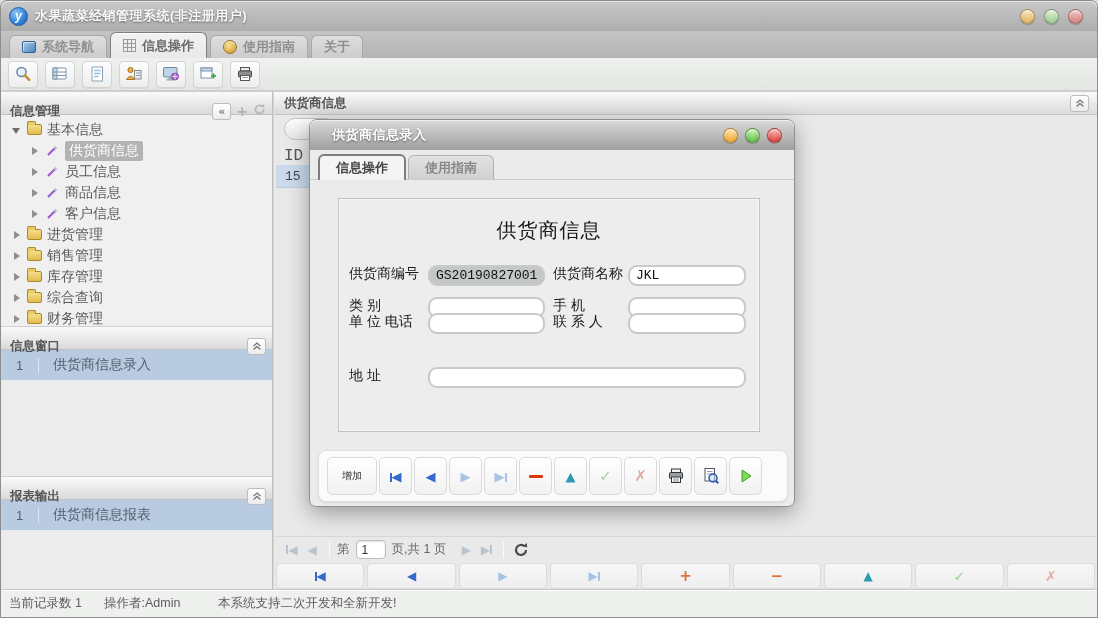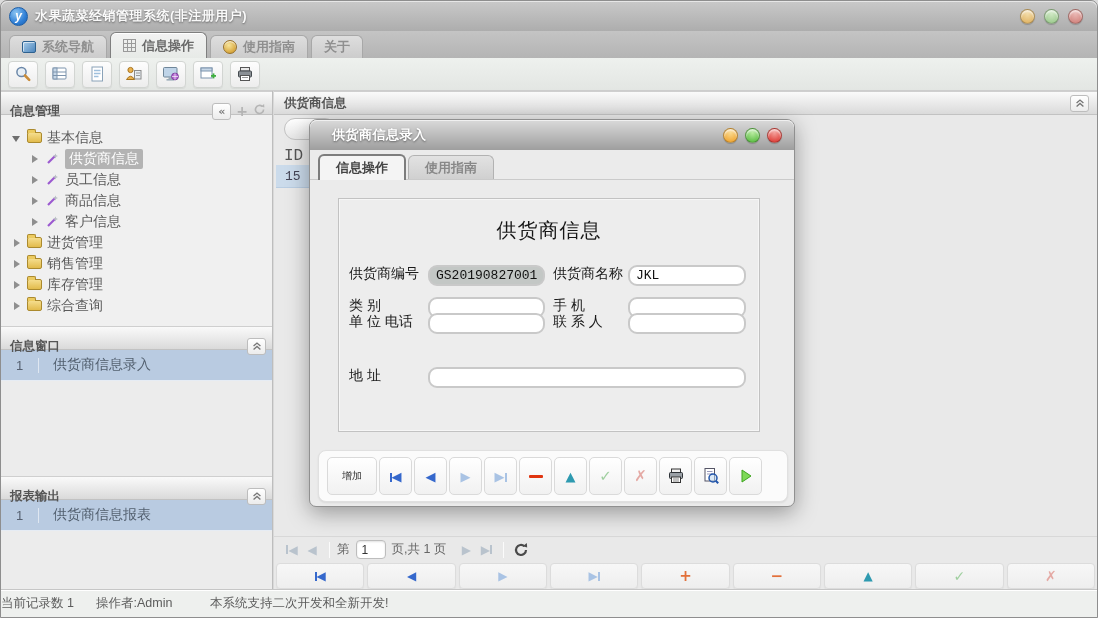--- a/index.html
+++ b/index.html
@@ -66,21 +66,21 @@
   .panel-h { height:24px; background:linear-gradient(#fafafa,#dadada);
     border-top:1px solid #cfcfcf; border-bottom:1px solid #c2c2c2;
     display:flex; align-items:center; padding:16px 6px 0 9px; font-weight:bold; font-size:12.5px; color:#555; }
   .panel-h .sp { flex:1; }
   .ph-btn { width:19px; height:17px; border:1px solid #bdbdbd; border-radius:3px;
     background:linear-gradient(#fff,#ececec); display:flex; align-items:center; justify-content:center;
     color:#777; font-size:11px; cursor:pointer; margin-left:3px; }
   .ph-glyph { color:#b3b3b3; font-size:14px; font-weight:bold; margin-left:5px; cursor:pointer; }
 
   
-  .tree { background:#f0f0f0; height:211px; padding-top:12px; overflow:hidden; }
+  .tree { background:#f0f0f0; height:211px; padding-top:4px; overflow:hidden; }
   .titem { height:21px; display:flex; align-items:center; cursor:pointer; padding-left:10px; }
   .titem.lvl1 { padding-left:28px; }
   .arrow { width:12px; height:12px; position:relative; flex:0 0 12px; }
   .arrow.r::after { content:""; position:absolute; left:3px; top:2px;
     border-left:6px solid #8f8f8f; border-top:4px solid transparent; border-bottom:4px solid transparent; }
   .arrow.d::after { content:""; position:absolute; left:1px; top:4px;
     border-top:6px solid #6f6f6f; border-left:4px solid transparent; border-right:4px solid transparent; }
   .ficon { margin:0 5px 0 4px; flex:0 0 15px; display:flex; }
   .folder { width:15px; height:11px; background:linear-gradient(#f5dd8d,#e2bb4c);
     border:1px solid #ab8a2e; border-radius:2px; position:relative; }
@@ -130,21 +130,21 @@
   .rec-btn { flex:1; border:1px solid #dcdcdc; border-radius:4px;
     background:linear-gradient(#f7f7f7,#eeeeee); display:flex; align-items:center; justify-content:center;
     box-shadow:0 1px 1px rgba(0,0,0,.05); cursor:pointer; font-size:12px; }
   .c-blue { color:#3568cc; } .c-pblue { color:#a9c3e4; } .c-orange { color:#e2703a; }
   .c-teal { color:#2e9ab0; } .c-pgreen { color:#9fcf9f; } .c-pred { color:#e4a9a4; }
 
   
   .statusbar { position:absolute; left:0; bottom:0; width:100%; height:28px; background:#eef0ee;
     border-top:1px solid #c6c6c6; box-shadow:inset 0 1px 0 #fff; display:flex; align-items:center;
     font-size:12.5px; color:#5c5c5c; }
-  .sb1 { width:95px; }
+  .sb1 { margin-left:8px; width:95px; }
   .sb2 { width:114px; }
 
   
   .modal { position:absolute; left:308px; top:118px; width:486px; height:388px; z-index:50;
     background:#ebebeb; border:1px solid #909090; border-radius:8px 8px 7px 7px;
     box-shadow:0 6px 22px rgba(0,0,0,.35); }
   .m-title { height:30px; background:linear-gradient(#dadada,#9e9e9e); border-radius:7px 7px 0 0;
     box-shadow:inset 0 1px 0 rgba(255,255,255,.6); display:flex; align-items:center; }
   .m-title .t { margin-left:22px; color:#fff; font-weight:bold; font-size:13px;
     text-shadow:0 1px 2px rgba(90,90,90,.9); letter-spacing:.5px; }
@@ -366,20 +366,27 @@
             </span>
             <span class="tlabel">库存管理</span>
           </div>
         <div class="titem lvl0">
             <span class="arrow r"></span>
             <span class="ficon">
               <span class="folder"></span>
             </span>
             <span class="tlabel">综合查询</span>
           </div>
+        <div class="titem lvl0">
+            <span class="arrow r"></span>
+            <span class="ficon">
+              <span class="folder"></span>
+            </span>
+            <span class="tlabel">财务管理</span>
+          </div>
       </div>
 
       <div class="panel-h">
         <span>信息窗口</span>
         <span class="sp"></span>
         <span class="ph-btn">
             <svg width="12" height="12" viewBox="0 0 14 14">
               <path d="M3 7 L7 3.6 L11 7 M3 11 L7 7.6 L11 11" fill="none" stroke="#777" stroke-width="1.6"></path>
             </svg>
           </span>

